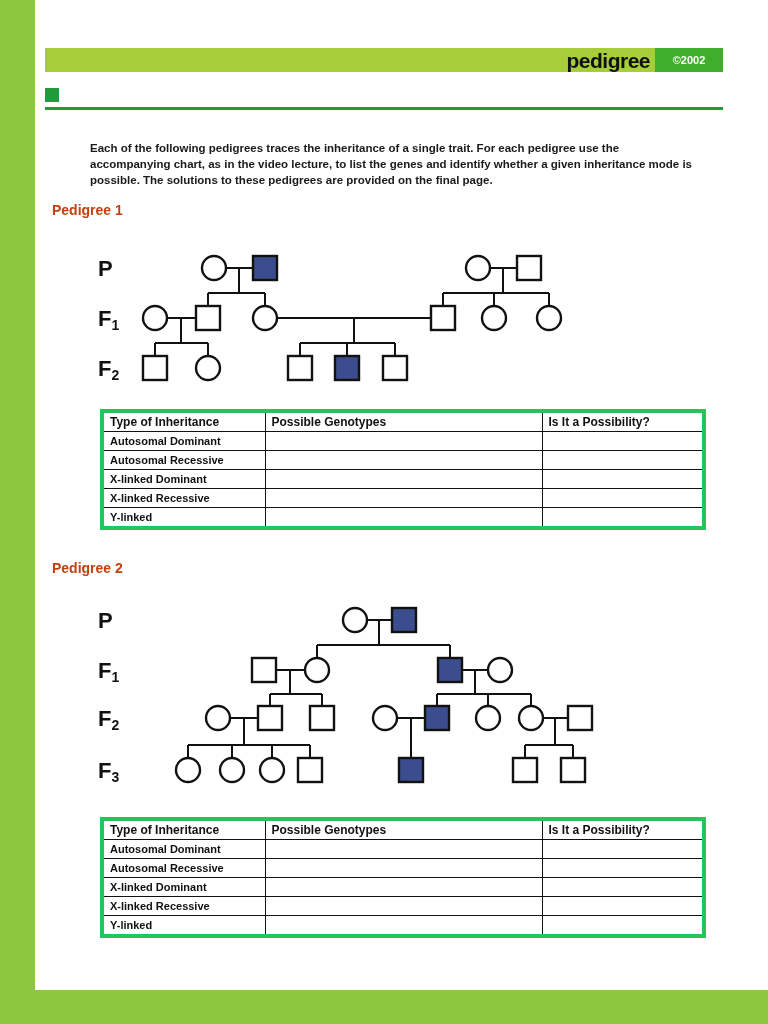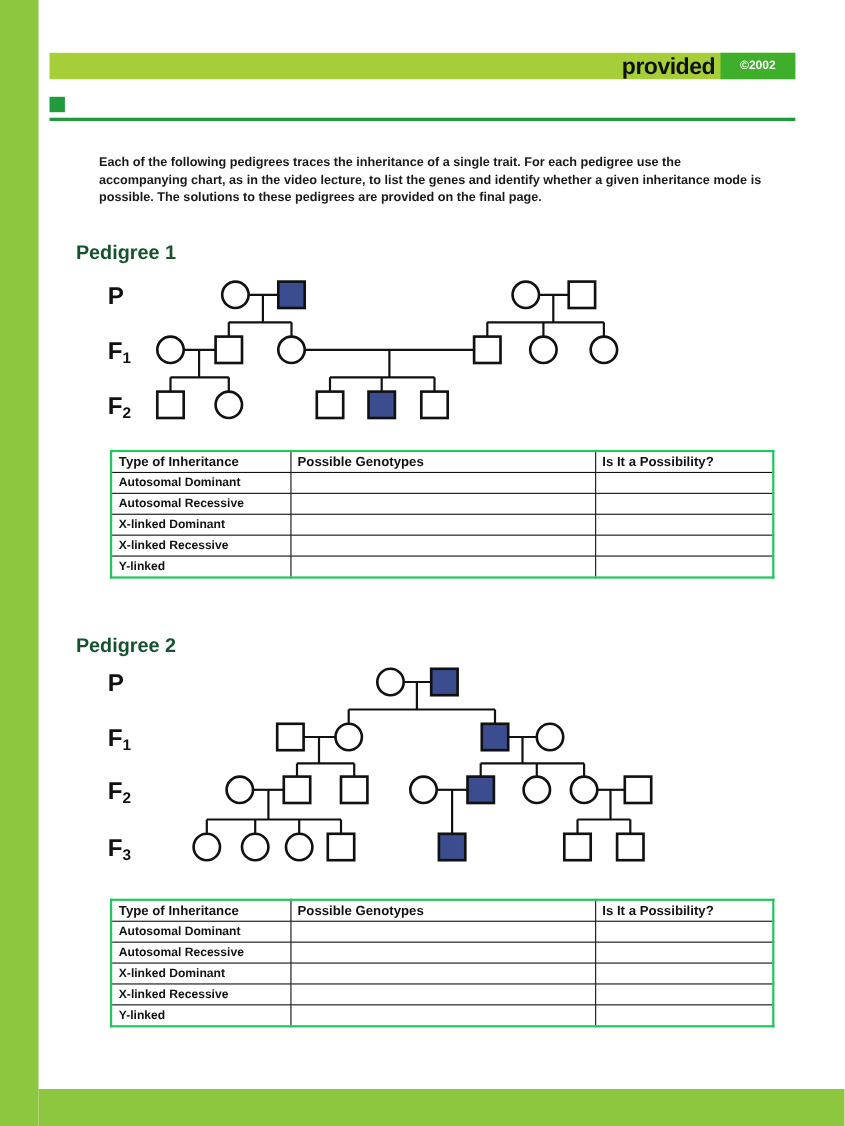--- a/index.html
+++ b/index.html
@@ -10,38 +10,38 @@
   .brandbar{position:absolute;left:45px;top:48px;width:678px;height:24px;background:var(--bar-green,#a5ce39);
             display:flex;align-items:center;justify-content:flex-end;}
   .brand{font-size:21px;font-weight:bold;color:#101010;letter-spacing:-0.5px;margin-right:5px;line-height:1;}
   .copybox{background:var(--badge-green,#3fae2a);color:#ffffff;font-size:11px;font-weight:bold;
            height:24px;width:68px;display:flex;align-items:center;justify-content:center;}
   .title-square{position:absolute;left:45px;top:88px;width:14px;height:14px;background:var(--accent-green,#219a3c);}
   .title{position:absolute;left:68px;top:81px;margin:0;font-size:21px;font-weight:400;color:#1d1d1d;white-space:nowrap;}
   .title-rule{position:absolute;left:45px;top:107px;width:678px;height:3px;background:var(--accent-green,#219a3c);}
   .intro{position:absolute;left:78px;top:128px;width:612px;margin:12px;font-size:11.5px;font-weight:bold;
          line-height:16px;color:#1a1a1a;}
-  .ped-heading{position:absolute;left:52px;margin:17px;font-size:18px;font-weight:bold;color:#14532d;}
+  .ped-heading{position:absolute;left:52px;margin:0;font-size:14px;font-weight:bold;color:#c2410c;}
   .ped-svg{position:absolute;left:45px;width:678px;}
   .itable{position:absolute;left:100px;width:602px;border-collapse:collapse;table-layout:fixed;background:#ffffff;}
   .itable th,.itable td{border:1.5px solid #111111;padding:1px 6px;height:16px;text-align:left;vertical-align:middle;}
-  .itable{border:2px solid #22c55e;}
+  .itable{border:4px solid #22c55e;}
   .itable th{font-size:12px;font-weight:bold;color:#111111;}
   .itable td{font-size:11px;font-weight:bold;color:#111111;}
   .col1{width:163px;}.col2{width:277px;}.col3{width:162px;}
 </style>
 </head>
 <body>
 
 <div class="page">
   <div class="strip-left"></div>
   <div class="strip-bottom"></div>
 
   <div class="brandbar">
-    <span class="brand">provided</span>
+    <span class="brand">pedigree</span>
     <span class="copybox">©2002</span>
   </div>
 
   <span class="title-square"></span>
   <div class="title-rule"></div>
 
   <p class="intro">Each of the following pedigrees traces the inheritance of a single trait. For each pedigree use the accompanying chart, as in the video lecture, to list the genes and identify whether a given inheritance mode is possible. The solutions to these pedigrees are provided on the final page.</p>
 
   <h2 class="ped-heading" style="top:202px">Pedigree 1</h2>
   <svg id="ped1" class="ped-svg" style="top:235px;height:168px" viewBox="0 0 678 168">

